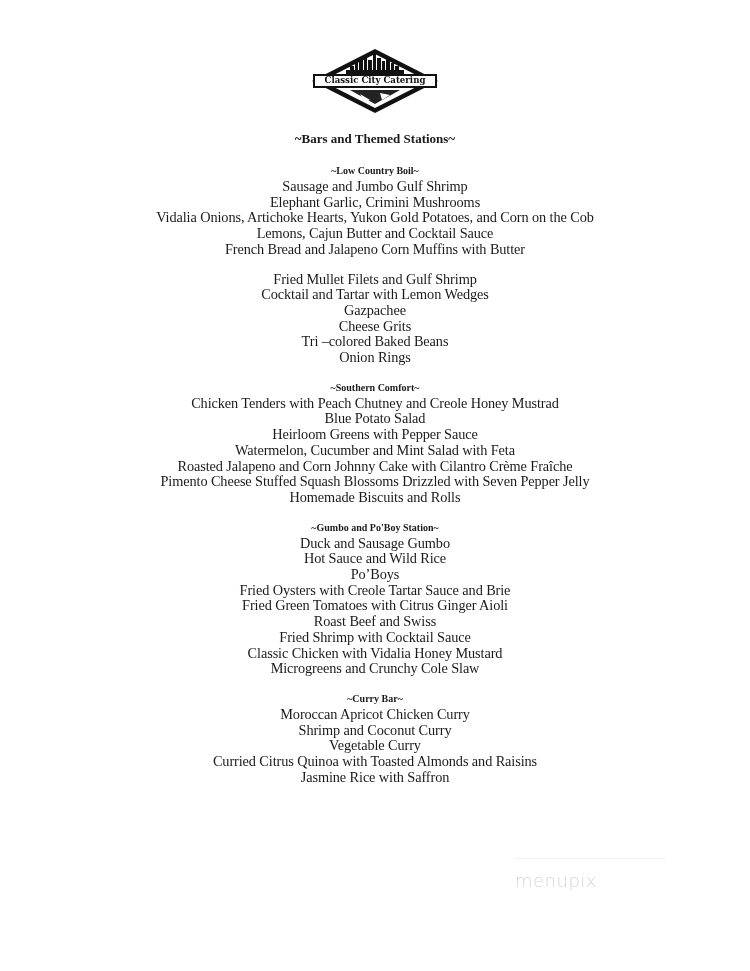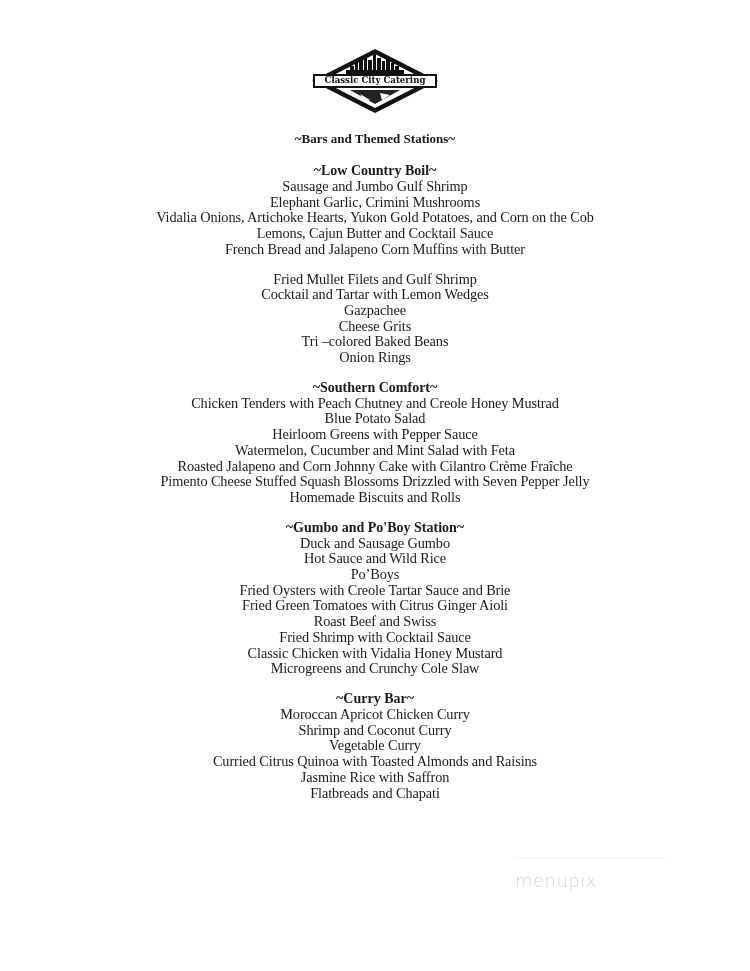--- a/index.html
+++ b/index.html
@@ -13,21 +13,21 @@
     }
     .logo svg { width: 130px; height: 66px; display: block; }
     .content {
       position: absolute; left: 0; top: 131px; width: 750px; text-align: center;
     }
     .page-title {
       font-weight: bold; font-size: 13px; line-height: 16px; margin: 0 0 16px 0;
     }
     .section { margin: 0 0 14px 0; }
     .section-title {
-      font-weight: bold; font-size: 14px; line-height: 16px;
+      font-weight: bold; font-size: 10px; line-height: 16px;
     }
     .item {
       font-size: 14.3px; line-height: 15.7px; letter-spacing: -0.1px;
     }
     .watermark {
       position: absolute; left: 515px; top: 870px; font-family: "DejaVu Sans", sans-serif;
       font-size: 18px; color: #d6d6d6; letter-spacing: 0.5px; font-weight: 300;
     }
     .watermark-line {
       position: absolute; left: 515px; top: 858px; width: 150px; height: 1px; background: #f0f0f0;
@@ -113,18 +113,17 @@
     <div class="item">Microgreens and Crunchy Cole Slaw</div>
   </div>
 
   <div class="section">
     <div class="section-title">~Curry Bar~</div>
     <div class="item">Moroccan Apricot Chicken Curry</div>
     <div class="item">Shrimp and Coconut Curry</div>
     <div class="item">Vegetable Curry</div>
     <div class="item">Curried Citrus Quinoa with Toasted Almonds and Raisins</div>
     <div class="item">Jasmine Rice with Saffron</div>
-    <div class="item">Flatbreads and Chapati</div>
   </div>
 </div>
 
 <div class="watermark-line"></div>
 <div class="watermark">menupix</div>
 
 </body></html>

